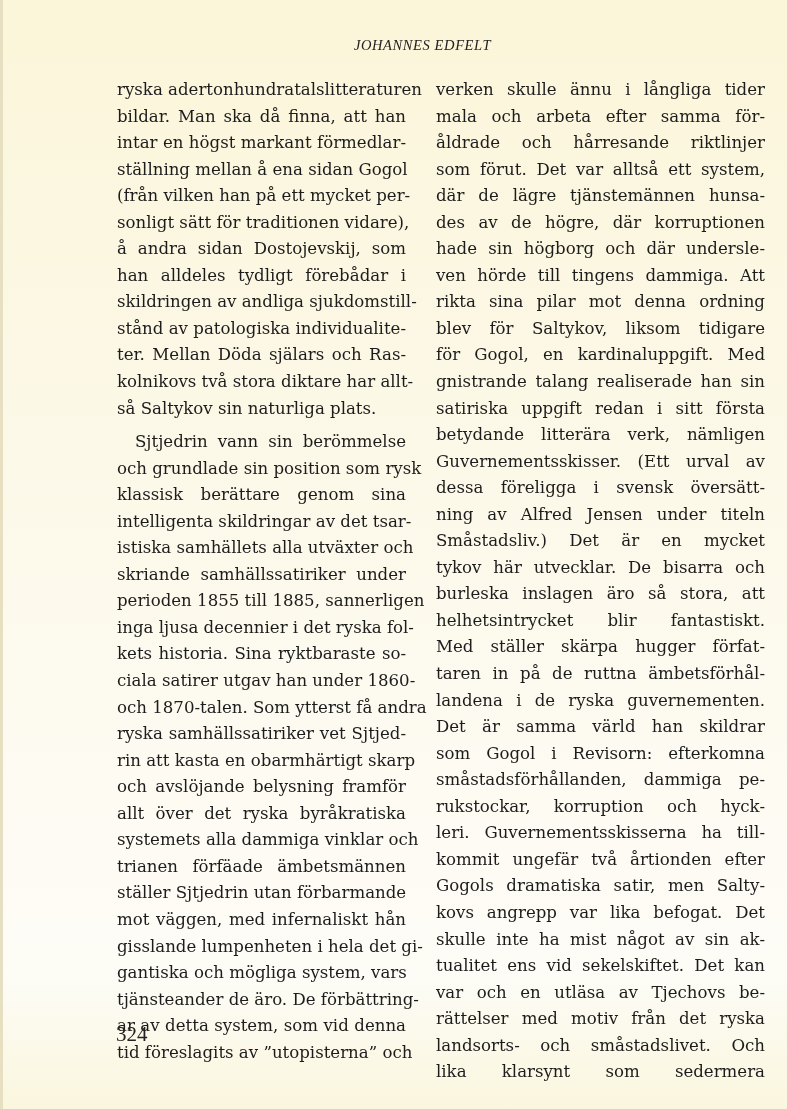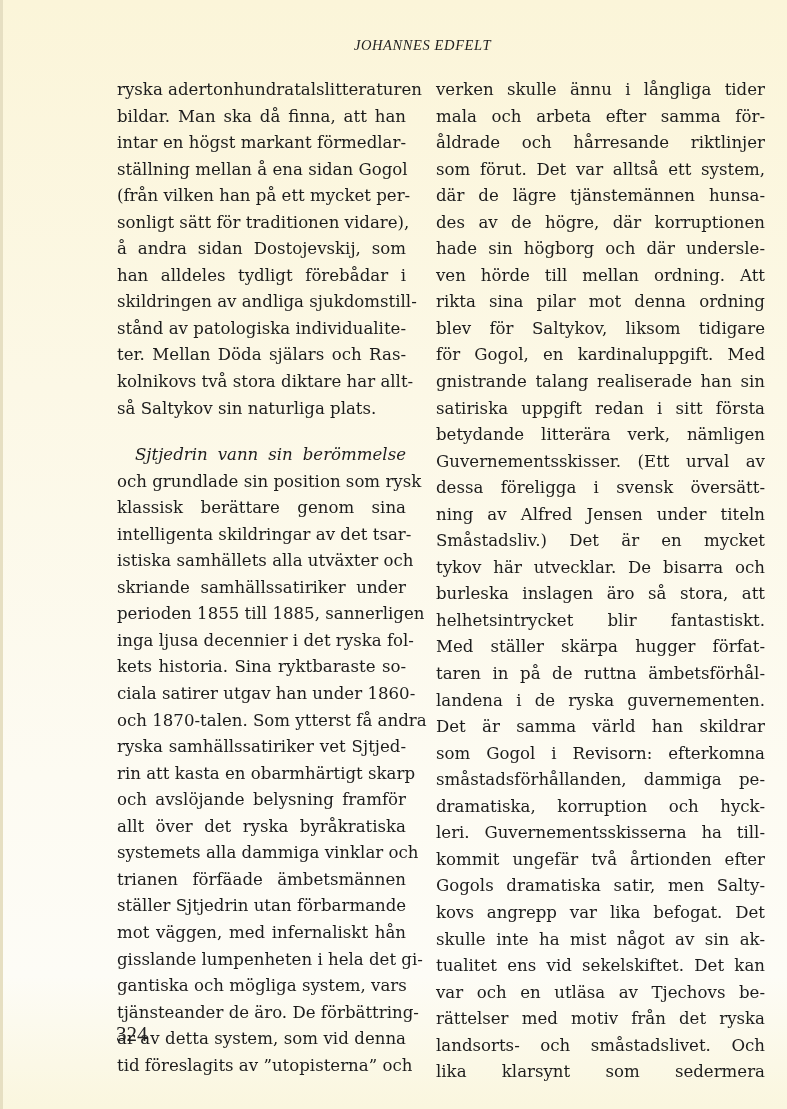--- a/index.html
+++ b/index.html
@@ -48,22 +48,21 @@
     text-align-last: justify;
     overflow: visible;
   }
   .line.last {
     text-align-last: left;
   }
   .line.indent {
     padding-left: 18px;
   }
   .line.pgap {
-    margin-top: 20px;
-    font-style: italic;
+    margin-top: 7px;
   }
   .page-number {
     position: absolute;
     left: 116px;
     top: 1022px;
     font-family: "Liberation Serif", "DejaVu Serif", serif;
     font-size: 21px;
     color: #222;
   }
 </style>
@@ -116,41 +115,41 @@
 </div>
 
 <div class="column col-right">
   <div class="line">verken skulle ännu i långliga tider</div>
   <div class="line">mala och arbeta efter samma för-</div>
   <div class="line">åldrade och hårresande riktlinjer</div>
   <div class="line">som förut. Det var alltså ett system,</div>
   <div class="line">där de lägre tjänstemännen hunsa-</div>
   <div class="line">des av de högre, där korruptionen</div>
   <div class="line">hade sin högborg och där undersle-</div>
-  <div class="line">ven hörde till mellan ordning. Att</div>
+  <div class="line">ven hörde till tingens dammiga. Att</div>
   <div class="line">rikta sina pilar mot denna ordning</div>
   <div class="line">blev för Saltykov, liksom tidigare</div>
   <div class="line">för Gogol, en kardinaluppgift. Med</div>
   <div class="line">gnistrande talang realiserade han sin</div>
   <div class="line">satiriska uppgift redan i sitt första</div>
   <div class="line">betydande litterära verk, nämligen</div>
   <div class="line">Guvernementsskisser. (Ett urval av</div>
   <div class="line">dessa föreligga i svensk översätt-</div>
   <div class="line">ning av Alfred Jensen under titeln</div>
   <div class="line">Småstadsliv.) Det är en mycket</div>
   <div class="line">tykov här utvecklar. De bisarra och</div>
   <div class="line">burleska inslagen äro så stora, att</div>
   <div class="line">helhetsintrycket blir fantastiskt.</div>
   <div class="line">Med ställer skärpa hugger förfat-</div>
   <div class="line">taren in på de ruttna ämbetsförhål-</div>
   <div class="line">landena i de ryska guvernementen.</div>
   <div class="line">Det är samma värld han skildrar</div>
   <div class="line">som Gogol i Revisorn: efterkomna</div>
   <div class="line">småstadsförhållanden, dammiga pe-</div>
-  <div class="line">dramatiska, korruption och hyck-</div>
+  <div class="line">rukstockar, korruption och hyck-</div>
   <div class="line">leri. Guvernementsskisserna ha till-</div>
   <div class="line">kommit ungefär två årtionden efter</div>
   <div class="line">Gogols dramatiska satir, men Salty-</div>
   <div class="line">kovs angrepp var lika befogat. Det</div>
   <div class="line">skulle inte ha mist något av sin ak-</div>
   <div class="line">tualitet ens vid sekelskiftet. Det kan</div>
   <div class="line">var och en utläsa av Tjechovs be-</div>
   <div class="line">rättelser med motiv från det ryska</div>
   <div class="line">landsorts- och småstadslivet. Och</div>
   <div class="line">lika klarsynt som sedermera</div>

